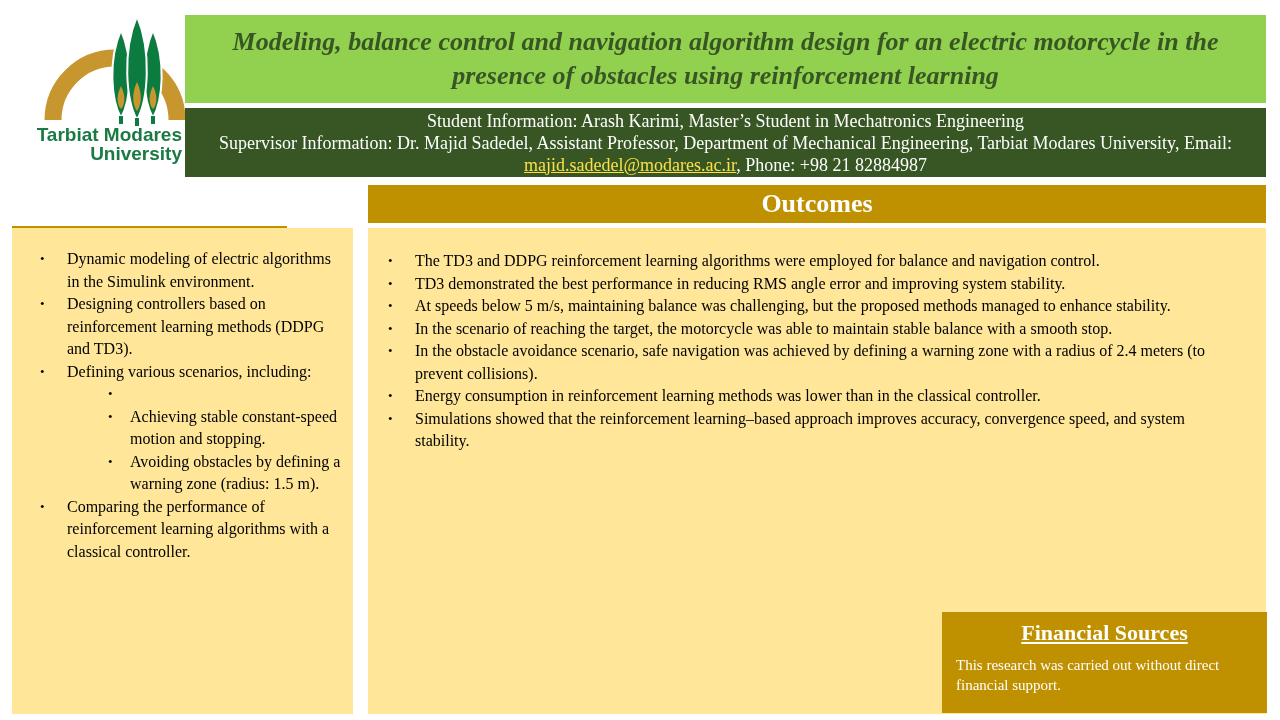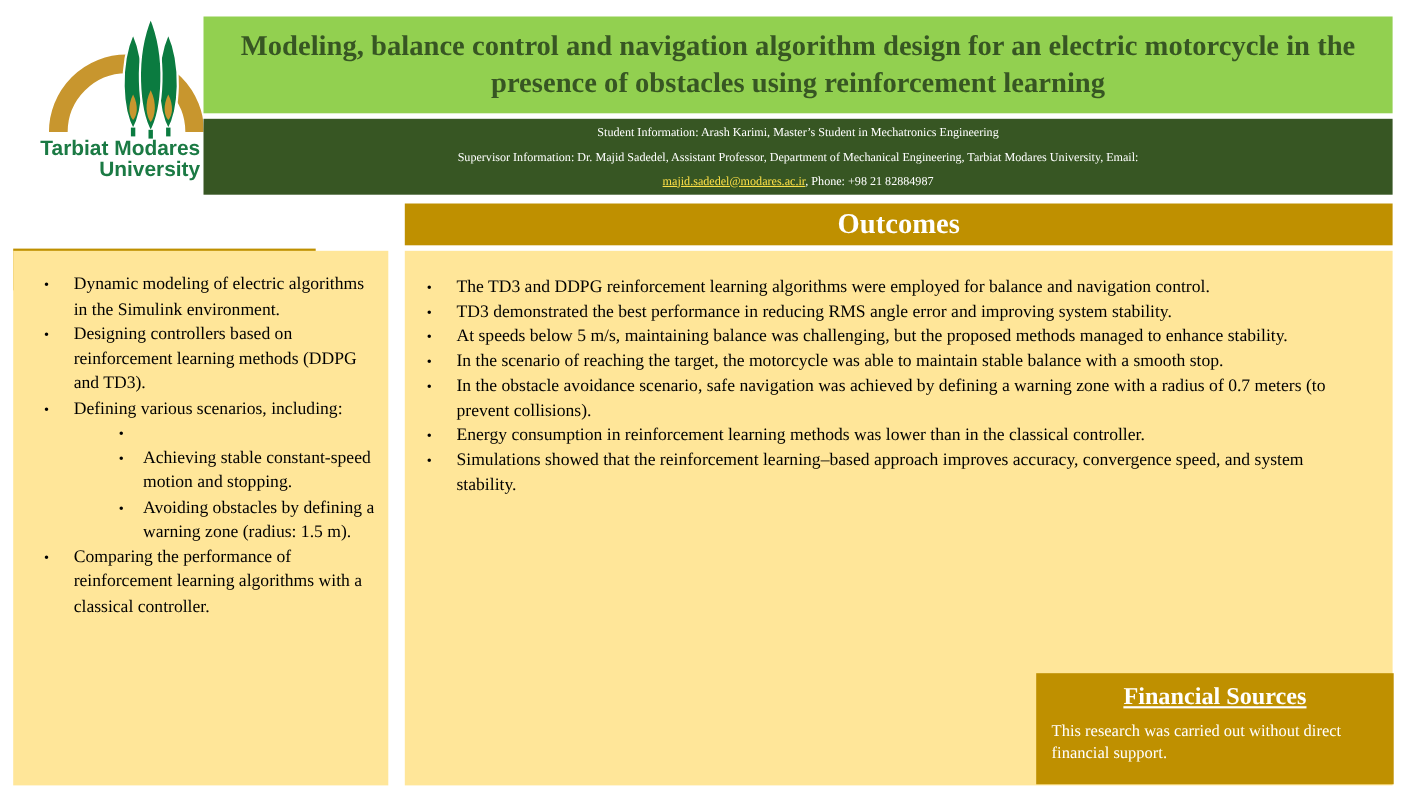--- a/index.html
+++ b/index.html
@@ -11,28 +11,29 @@
   
   .logo { left:20px; top:2px; width:165px; height:165px; }
 
   
   .title-bar {
     left:185px; top:15px; width:1081px; height:88px;
     background:#92D050; color:#375623;
     display:flex; align-items:center; justify-content:center;
     text-align:center; font-weight:bold; font-size:26px; line-height:34px;
     padding:0 24px;
+    font-style:italic;
   }
 
   
   .info-bar {
     left:185px; top:108px; width:1081px; height:69px;
     background:#375623; color:#FFFFFF;
     display:flex; flex-direction:column; align-items:center; justify-content:center;
-    text-align:center; font-size:11px; line-height:22px;
+    text-align:center; font-size:18px; line-height:22px;
   }
   .email-link { text-decoration:underline; color:#fde047; cursor:pointer; }
 
   
   .sec-header {
     background:#BF9000; color:#FFFFFF;
     display:flex; align-items:center; justify-content:center;
     font-weight:bold; font-size:26px; height:38px; top:185px;
   }
   .methods-header { left:12px; width:275px;margin-top:41px; }
@@ -145,21 +146,21 @@
   <div class="row l1">
     <span class="b">•</span>
     <span class="t">At speeds below 5 m/s, maintaining balance was challenging, but the proposed methods managed to enhance stability.</span>
   </div>
   <div class="row l1">
     <span class="b">•</span>
     <span class="t">In the scenario of reaching the target, the motorcycle was able to maintain stable balance with a smooth stop.</span>
   </div>
   <div class="row l1">
     <span class="b">•</span>
-    <span class="t">In the obstacle avoidance scenario, safe navigation was achieved by defining a warning zone with a radius of 0.7 meters (to prevent collisions).</span>
+    <span class="t">In the obstacle avoidance scenario, safe navigation was achieved by defining a warning zone with a radius of 2.4 meters (to prevent collisions).</span>
   </div>
   <div class="row l1">
     <span class="b">•</span>
     <span class="t">Energy consumption in reinforcement learning methods was lower than in the classical controller.</span>
   </div>
   <div class="row l1">
     <span class="b">•</span>
     <span class="t">Simulations showed that the reinforcement learning–based approach improves accuracy, convergence speed, and system stability.</span>
   </div>
 </div>

